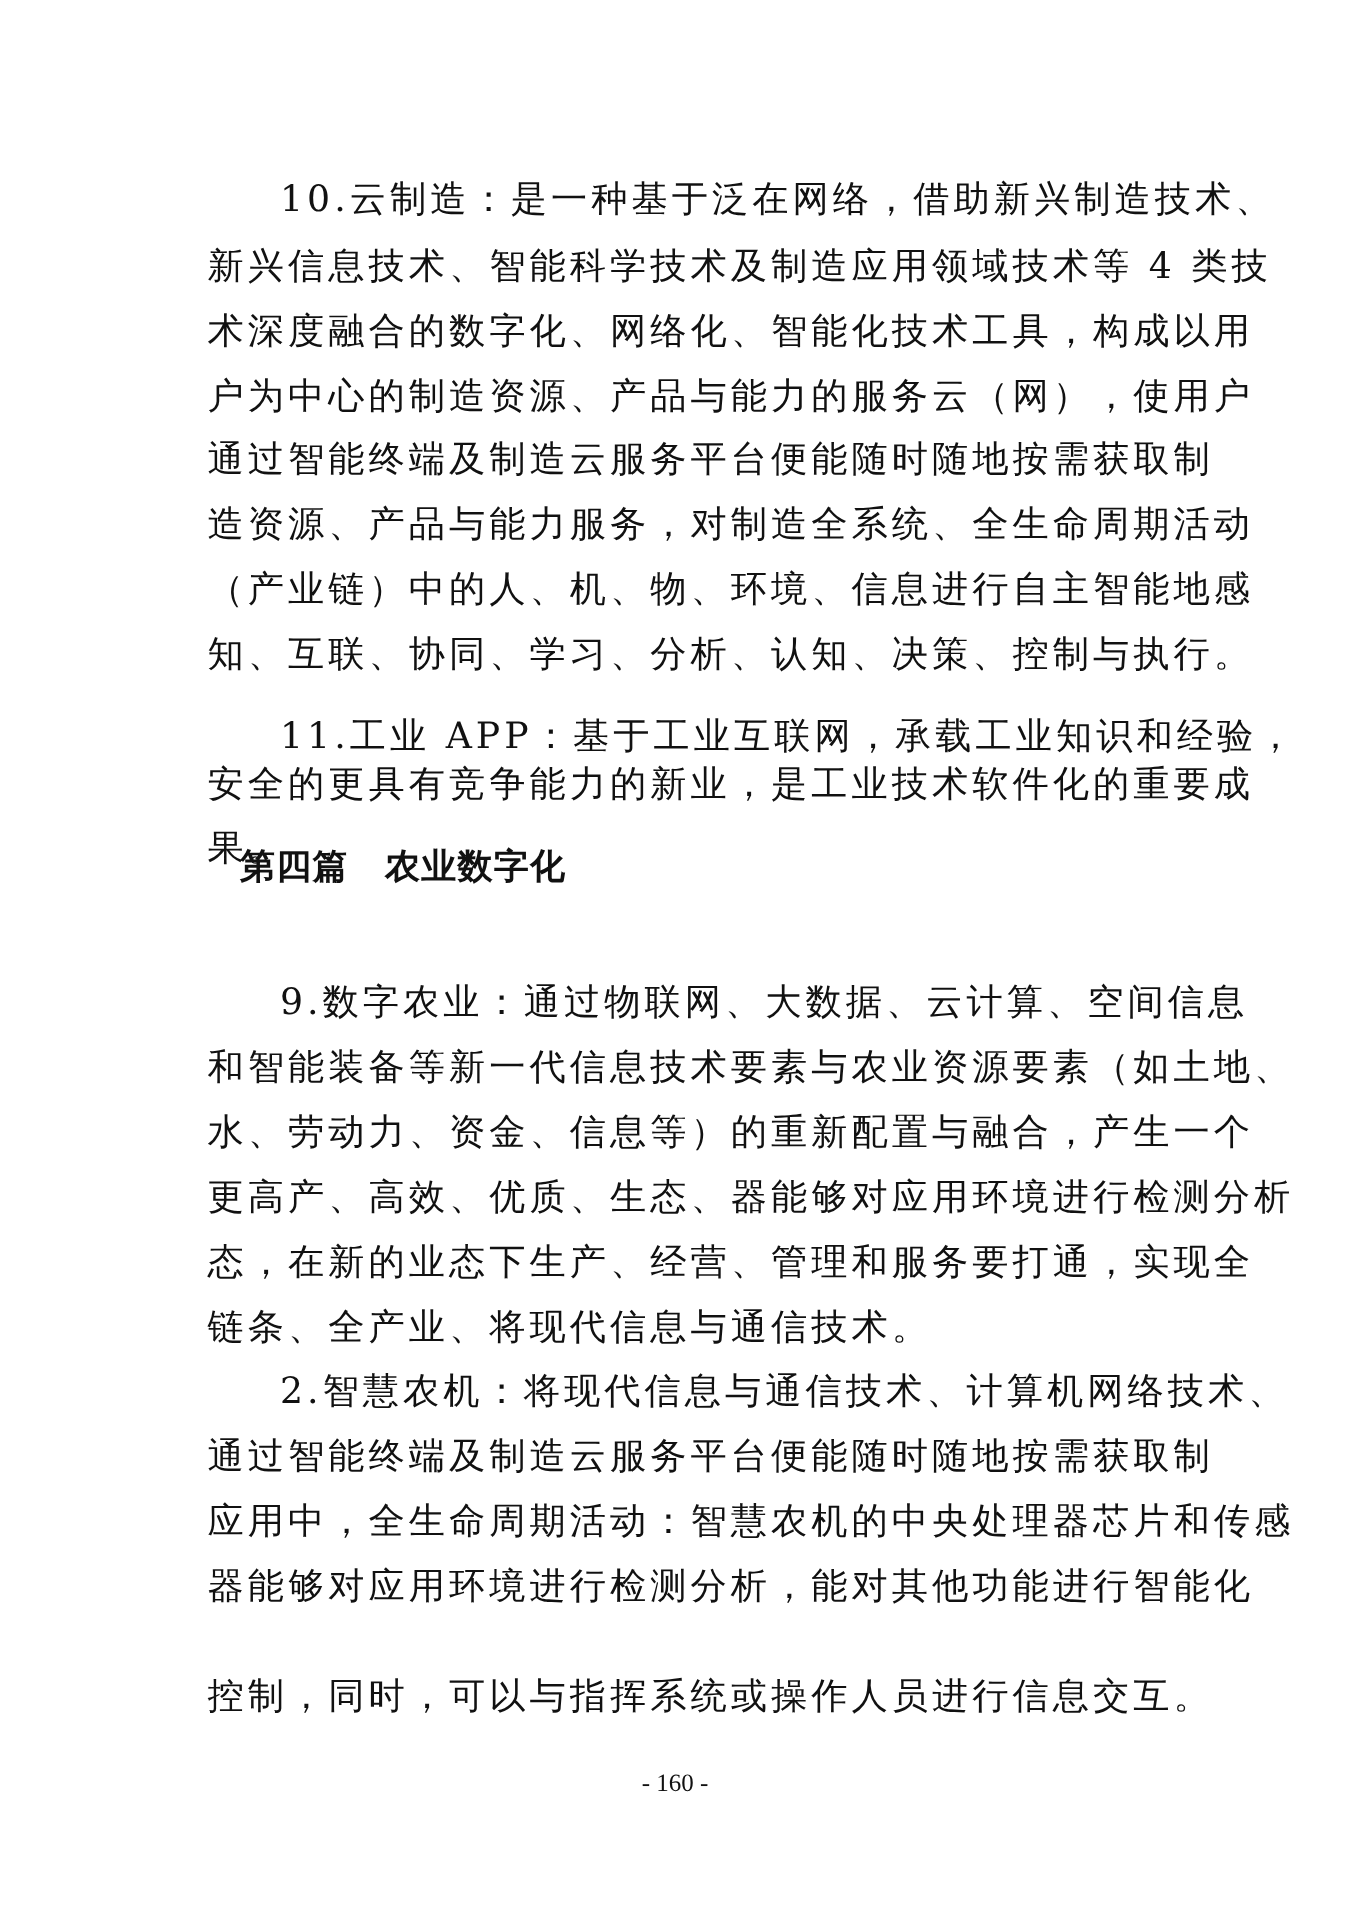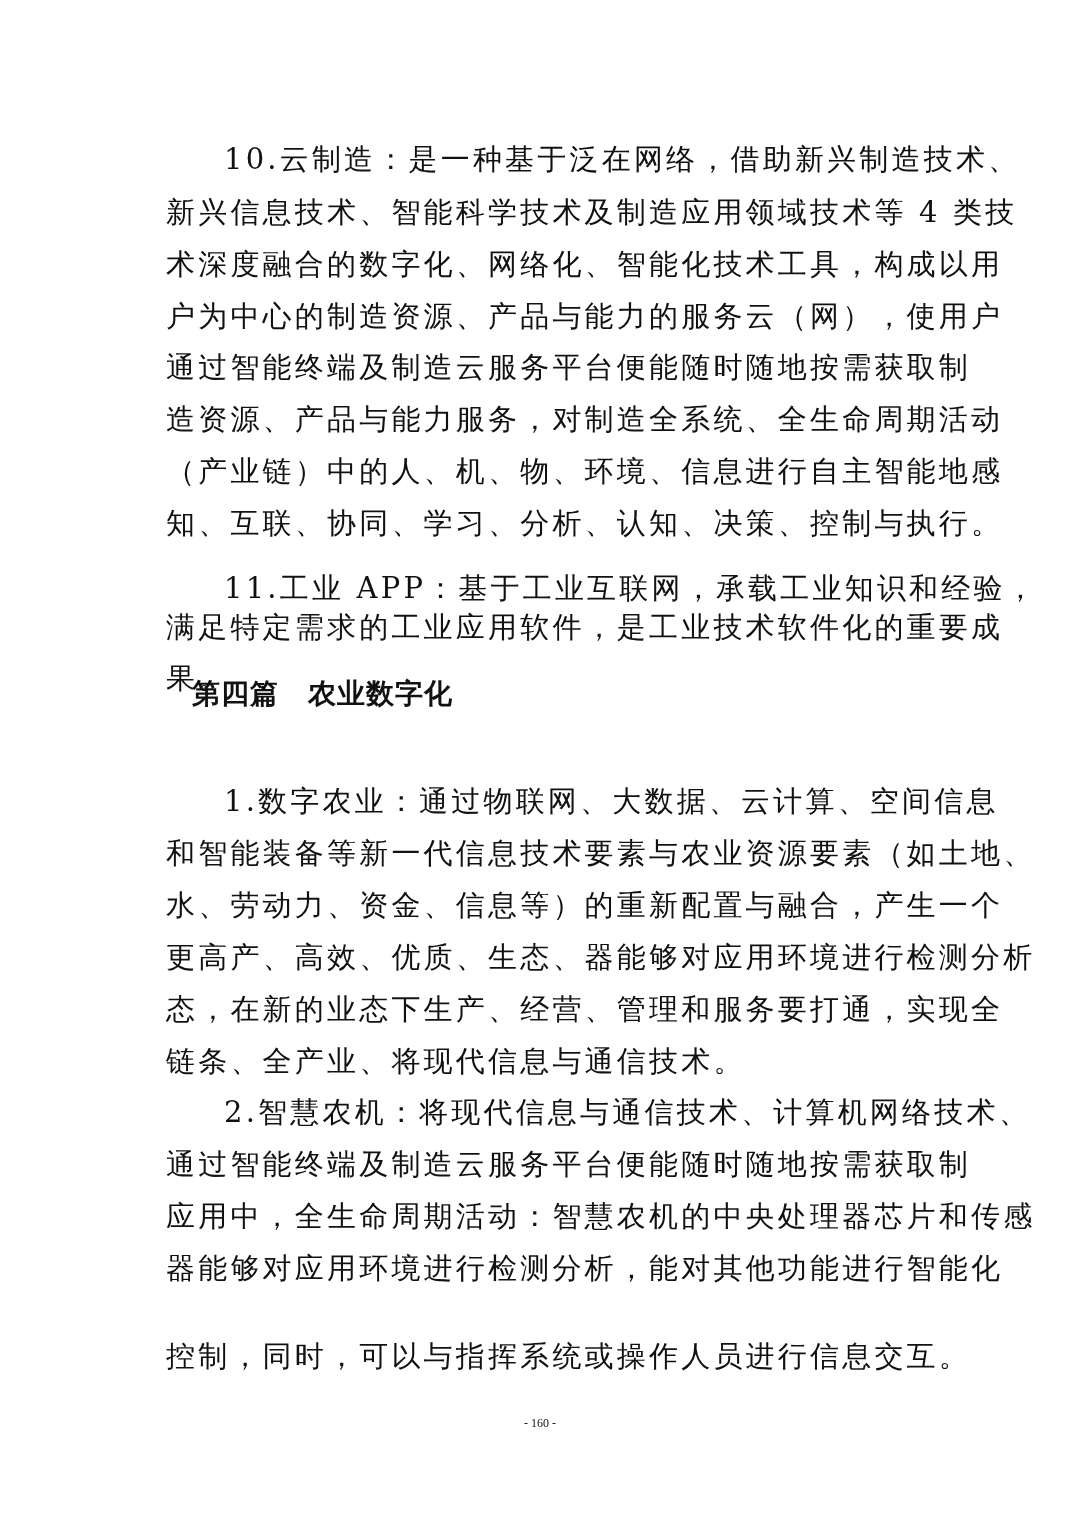--- a/index.html
+++ b/index.html
@@ -19,49 +19,49 @@
     .line.last { text-align-last: left; }
     .heading {
       position: absolute; left: 192px; top: 674px;
       font-family: Liberation Serif, serif;
       font-weight: bold; font-size: 28px; line-height: 40px;
       letter-spacing: 1px; white-space: pre;
     }
     .page-number {
       position: absolute; left: 0; width: 1080px; top: 1416px;
       text-align: center; font-family: "Liberation Serif", serif;
-      font-size: 12px;
+      font-size: 20px;
     }
   </style>
 </head>
 <body>
 
 <div class="page">
 
   <div>
     <div class="line indent" style="top:139px">10.云制造：是一种基于泛在网络，借助新兴制造技术、</div>
     <div class="line" style="top:192px">新兴信息技术、智能科学技术及制造应用领域技术等 4 类技</div>
     <div class="line" style="top:244px">术深度融合的数字化、网络化、智能化技术工具，构成以用</div>
     <div class="line" style="top:296px">户为中心的制造资源、产品与能力的服务云（网），使用户</div>
     <div class="line" style="top:347px">通过智能终端及制造云服务平台便能随时随地按需获取制</div>
     <div class="line" style="top:399px">造资源、产品与能力服务，对制造全系统、全生命周期活动</div>
     <div class="line" style="top:451px">（产业链）中的人、机、物、环境、信息进行自主智能地感</div>
     <div class="line last" style="top:503px">知、互联、协同、学习、分析、认知、决策、控制与执行。</div>
   </div>
 
   <div>
     <div class="line indent" style="top:568px">11.工业 APP：基于工业互联网，承载工业知识和经验，</div>
-    <div class="line" style="top:607px">满足特定需求的工业应用软件，是工业技术软件化的重要成</div>
+    <div class="line" style="top:607px">安全的更具有竞争能力的新业，是工业技术软件化的重要成</div>
     <div class="line last" style="top:658px">果。</div>
   </div>
 
   <div class="heading">第四篇　农业数字化</div>
 
   <div>
-    <div class="line indent" style="top:781px">1.数字农业：通过物联网、大数据、云计算、空间信息</div>
+    <div class="line indent" style="top:781px">9.数字农业：通过物联网、大数据、云计算、空间信息</div>
     <div class="line" style="top:833px">和智能装备等新一代信息技术要素与农业资源要素（如土地、</div>
     <div class="line" style="top:885px">水、劳动力、资金、信息等）的重新配置与融合，产生一个</div>
     <div class="line" style="top:937px">更高产、高效、优质、生态、器能够对应用环境进行检测分析</div>
     <div class="line" style="top:989px">态，在新的业态下生产、经营、管理和服务要打通，实现全</div>
     <div class="line last" style="top:1041px">链条、全产业、将现代信息与通信技术。</div>
   </div>
 
   <div>
     <div class="line indent" style="top:1092px">2.智慧农机：将现代信息与通信技术、计算机网络技术、</div>
     <div class="line" style="top:1144px">通过智能终端及制造云服务平台便能随时随地按需获取制</div>

